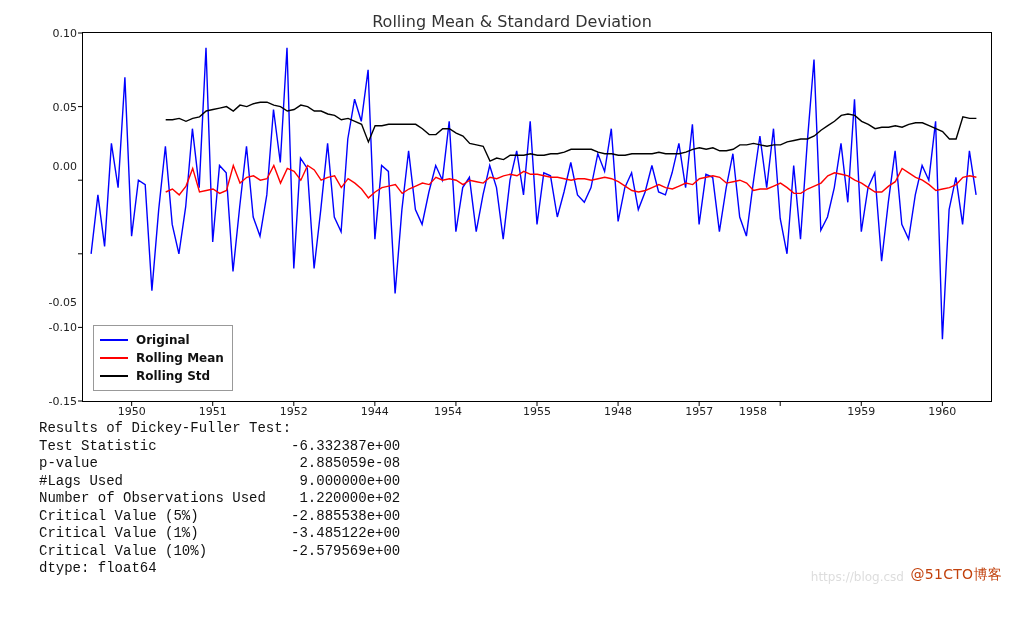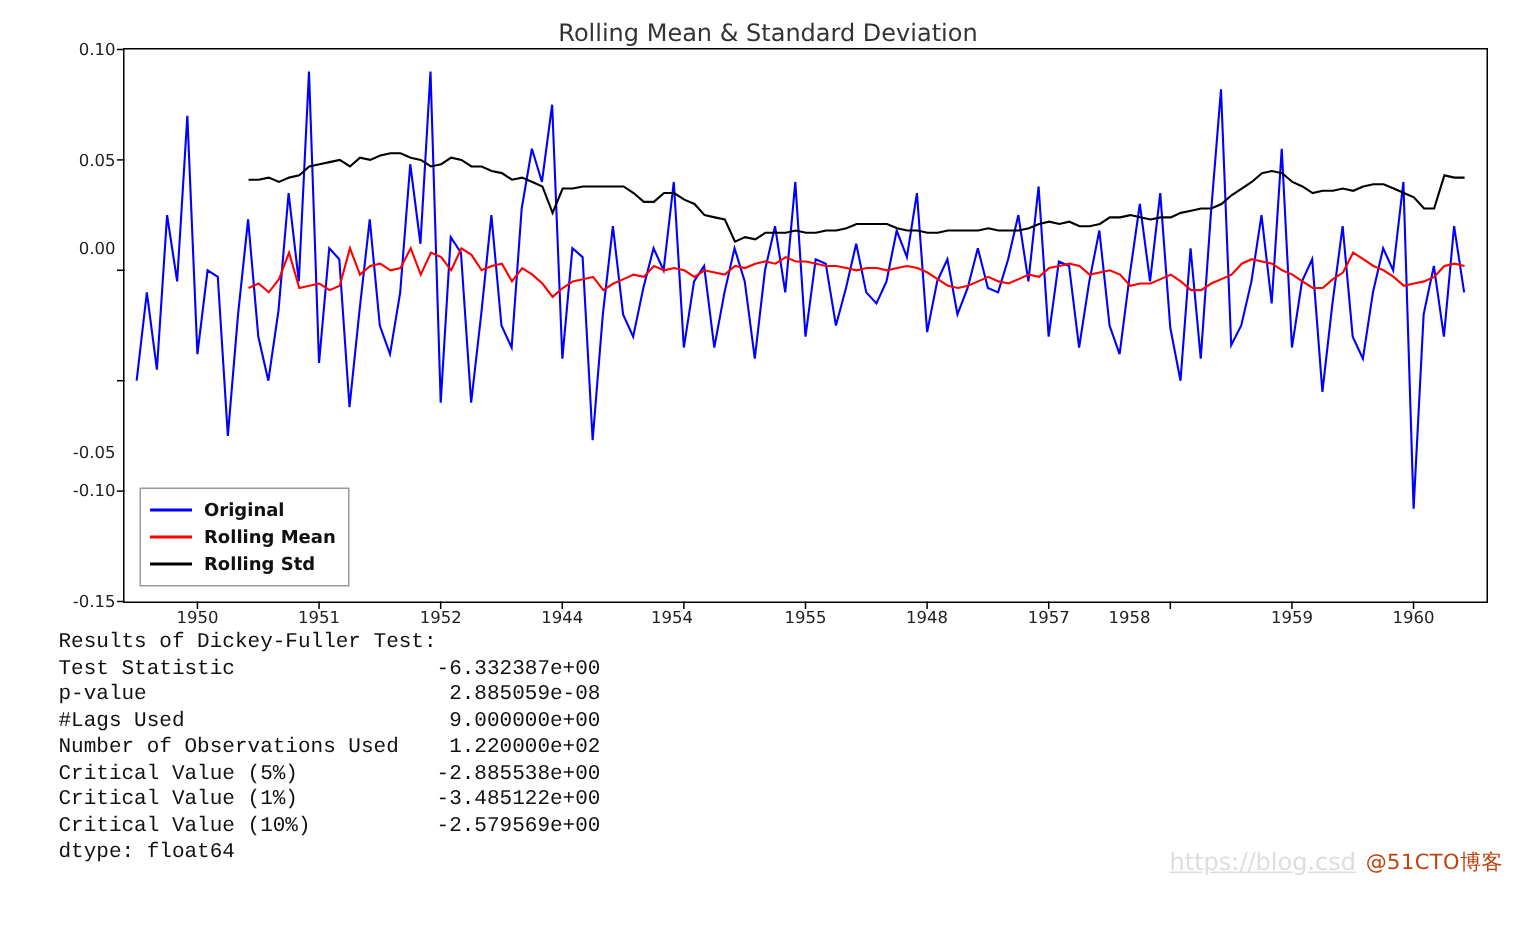--- a/index.html
+++ b/index.html
@@ -93,22 +93,21 @@
     bottom: 4px;
     color: #c2410c;
     font-size: 14px;
     letter-spacing: 0.3px;
   }
   .watermark2 {
     position: absolute;
     right: 120px;
     bottom: 4px;
     color: #ddd;
-    font-size: 16px;
-    text-decoration: underline;
+    font-size: 12px;
   }
 </style>
 </head>
 <body>
 
 <div class="chart-area">
   <div class="chart-title">Rolling Mean &amp; Standard Deviation</div>
   <div class="plot-frame" id="plotFrame">
     <svg class="plot" id="plotSvg" preserveAspectRatio="none" viewBox="0 0 908 368">
         <line x1="0" x2="-5" y1="368" y2="368" stroke="#000"></line>

